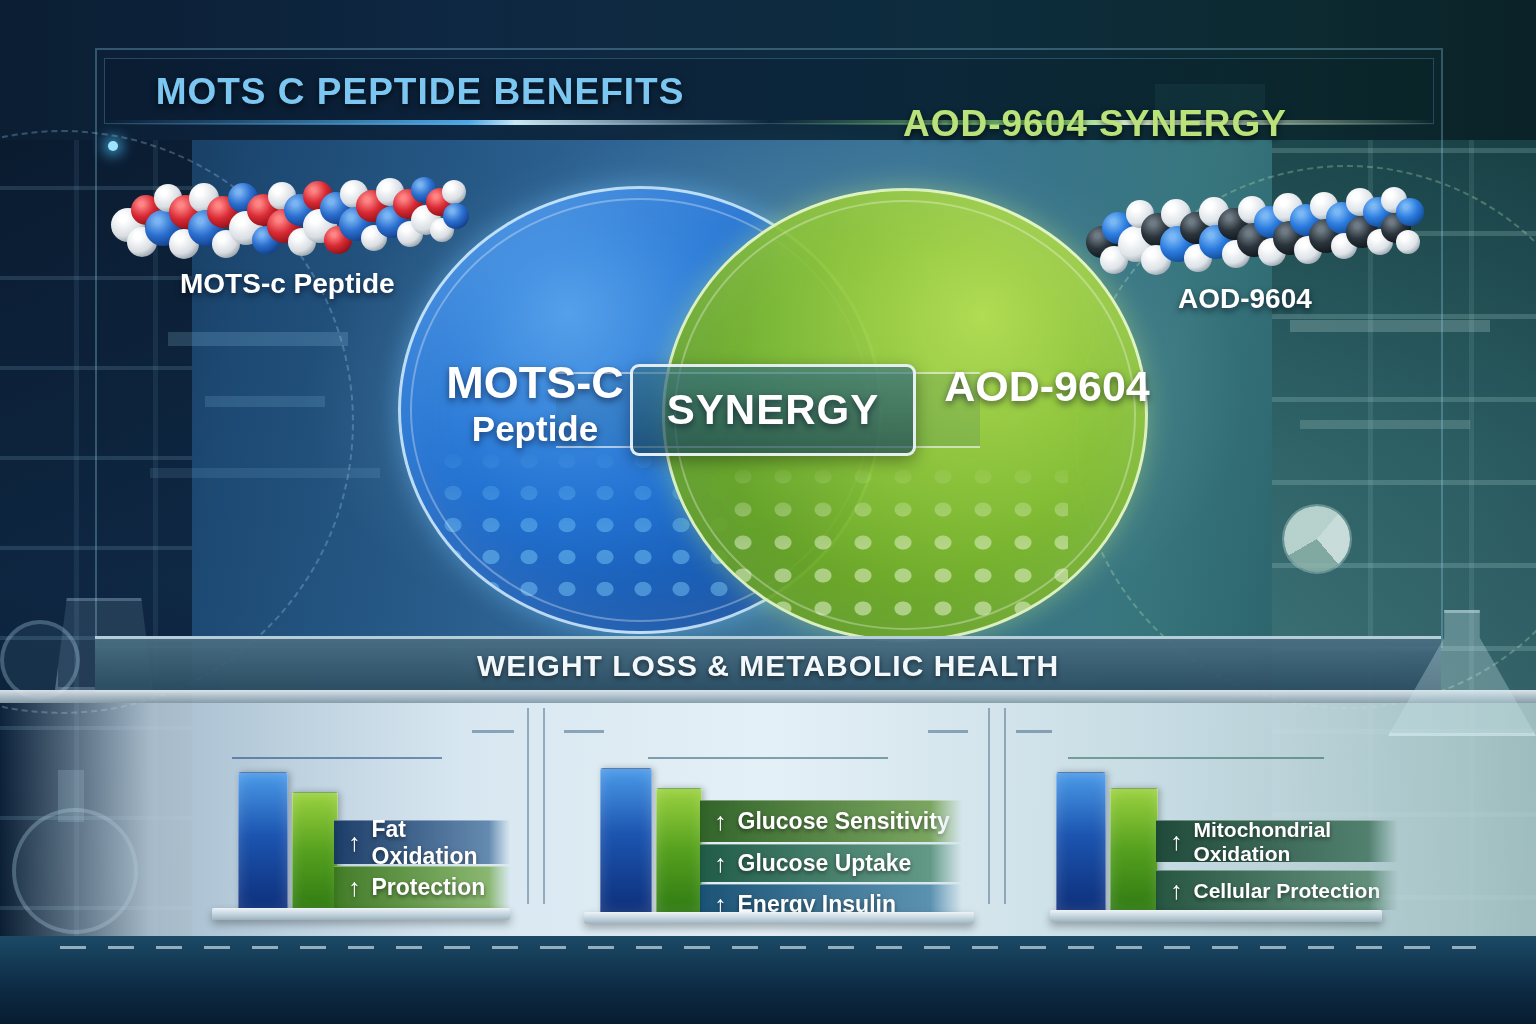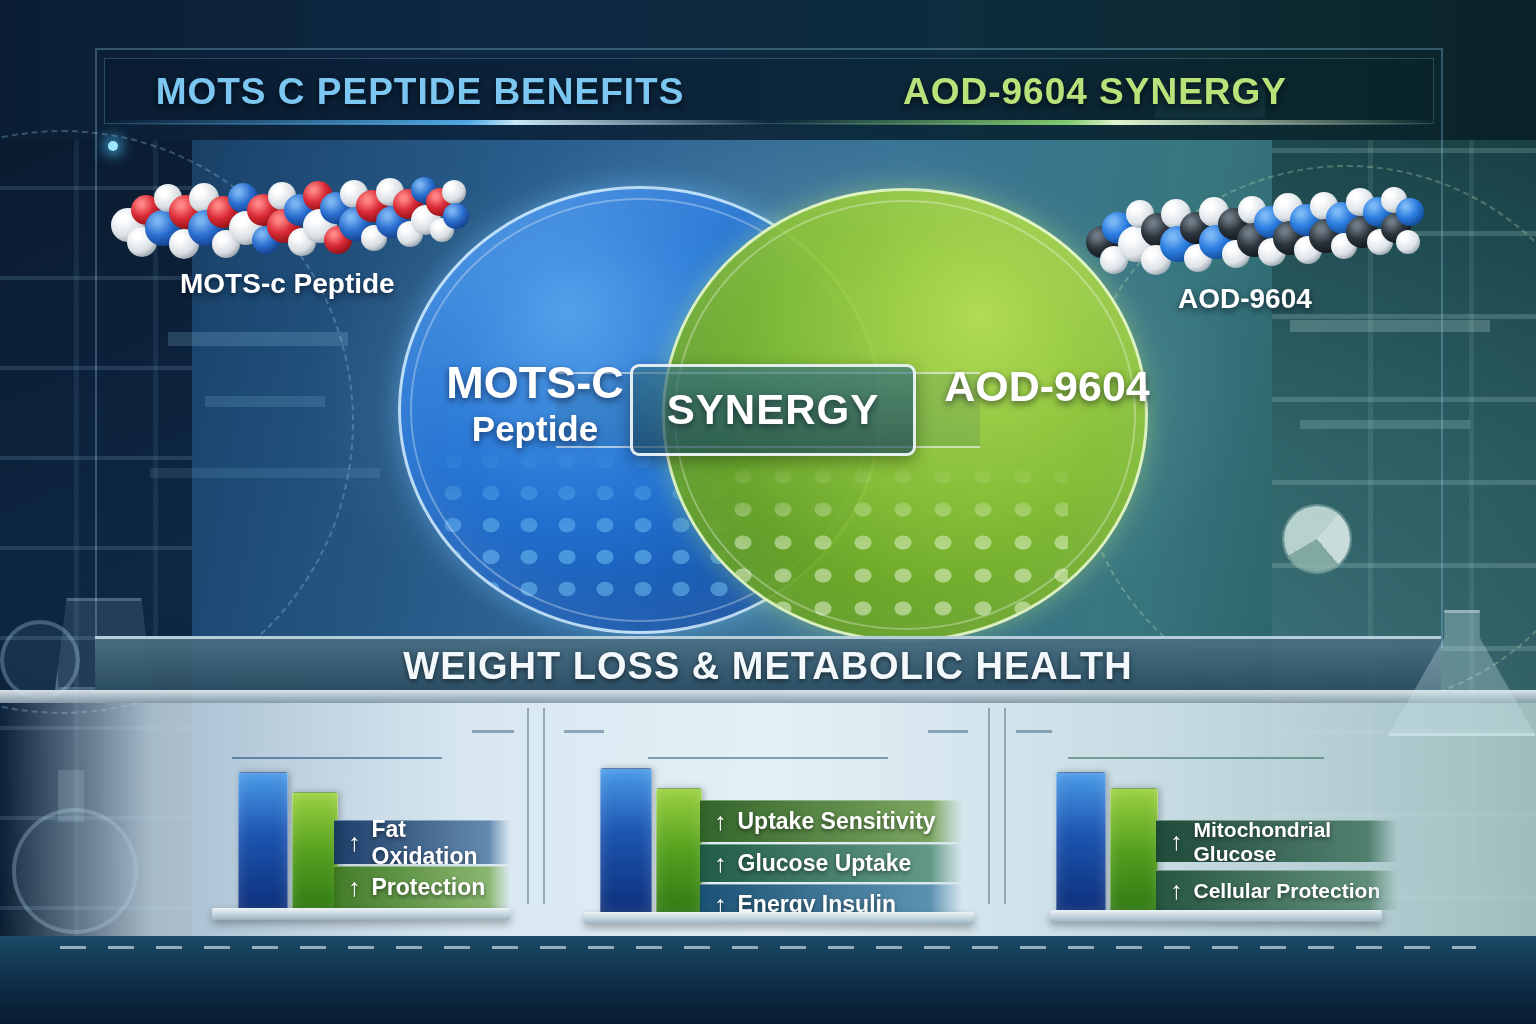--- a/index.html
+++ b/index.html
@@ -35,21 +35,21 @@
   .header-band{left:104px;top:58px;width:1328px;height:64px;
     background:linear-gradient(90deg,rgba(8,26,48,.62),rgba(10,34,56,.5) 55%,rgba(9,36,38,.62));
     border:1px solid rgba(120,180,220,.28);}
   .hglow-l{left:100px;top:120px;width:670px;height:5px;
     background:linear-gradient(90deg,transparent,rgba(90,190,255,.85) 55%,rgba(210,242,255,.95) 62%,transparent);}
   .hglow-r{left:770px;top:120px;width:666px;height:5px;
     background:linear-gradient(90deg,transparent,rgba(150,230,120,.85) 45%,rgba(235,255,215,.95) 52%,transparent);}
   .header-title{top:68px;height:48px;line-height:48px;text-align:center;font-weight:bold;
     font-size:37px;letter-spacing:1px;text-shadow:0 3px 6px rgba(0,0,0,.65);}
   .ht-left{left:120px;width:600px;color:#7cc7f2;}
-  .ht-right{left:860px;width:470px;color:#b9e27b;}
+  .ht-right{left:860px;width:470px;color:#b9e27b;margin-top:32px;}
 
   
   .mol-label{color:#fff;font-weight:bold;font-size:28px;text-shadow:0 3px 6px rgba(0,0,20,.6);}
 
   
   .circle{border-radius:50%;overflow:hidden;}
   .venn-blue{left:398px;top:186px;width:478px;height:442px;
     background:radial-gradient(circle at 35% 28%,#55a0ea,#2272d2 45%,#114a9a 85%);
     border:3px solid rgba(215,240,255,.85);
     box-shadow:0 0 26px rgba(110,195,255,.45), inset 0 0 70px rgba(255,255,255,.14);}
@@ -75,21 +75,21 @@
   .synergy-box{left:630px;top:364px;width:280px;height:86px;border-radius:9px;
     background:linear-gradient(180deg,rgba(48,108,132,.62),rgba(22,64,88,.66));
     border:3px solid rgba(246,252,255,.9);box-shadow:0 5px 16px rgba(0,0,0,.35);
     display:flex;align-items:center;justify-content:center;}
 
   
   .banner{left:95px;top:636px;width:1346px;height:54px;
     background:linear-gradient(180deg,rgba(74,110,130,.94),rgba(42,76,96,.94));
     border-top:3px solid rgba(216,238,246,.8);
     display:flex;align-items:center;justify-content:center;}
-  .banner-text{color:#f2f8fb;font-weight:bold;font-size:38px;letter-spacing:1px;
+  .banner-text{color:#f2f8fb;font-weight:bold;font-size:30px;letter-spacing:1px;
     text-shadow:0 2px 5px rgba(0,0,0,.55);}
   .metal{left:0;top:690px;width:1536px;height:13px;
     background:linear-gradient(180deg,#e8eff4,#b4c4ce 55%,#8ea3ae);opacity:.92;}
 
   
   .light-panel{left:0;top:703px;width:1536px;height:234px;
     background:linear-gradient(90deg,rgba(150,175,195,0) 0,rgba(186,206,220,.88) 150px,rgba(222,236,244,.96) 30%,rgba(234,244,250,.97) 50%,rgba(206,225,233,.93) 78%,rgba(178,206,206,.84) 100%);}
   .divider{width:2px;height:196px;top:708px;background:rgba(55,95,125,.45);}
   .sec-title{top:710px;height:36px;line-height:36px;text-align:center;font-weight:bold;
     font-size:28px;letter-spacing:.5px;}
@@ -330,39 +330,39 @@
   </div>
   <div class="abs shelf" style="left:212px;top:908px;width:298px;"></div>
 
   <div class="abs sec-underline" style="left:648px;width:240px;background:rgba(25,80,100,.5);"></div>
   <div class="abs sec-dash" style="left:564px;width:40px;"></div>
   <div class="abs sec-dash" style="left:928px;width:40px;"></div>
   <div class="abs bar bar-blue" style="left:600px;top:768px;width:50px;height:144px;"></div>
   <div class="abs bar bar-green" style="left:656px;top:788px;width:44px;height:124px;"></div>
   <div class="abs band band-g2" style="left:700px;top:800px;width:262px;height:42px;">
     <span class="arrow">↑</span>
-    <span>Uptake Sensitivity</span>
+    <span>Glucose Sensitivity</span>
   </div>
   <div class="abs band band-teal" style="left:700px;top:844px;width:262px;height:38px;">
     <span class="arrow">↑</span>
     <span>Glucose Uptake</span>
   </div>
   <div class="abs band band-blue2" style="left:700px;top:884px;width:262px;height:40px;">
     <span class="arrow">↑</span>
     <span>Energy Insulin</span>
   </div>
   <div class="abs shelf" style="left:584px;top:912px;width:390px;"></div>
 
   <div class="abs sec-underline" style="left:1068px;width:256px;background:rgba(30,90,70,.5);"></div>
   <div class="abs sec-dash" style="left:1016px;width:36px;"></div>
   <div class="abs bar bar-blue" style="left:1056px;top:772px;width:48px;height:138px;"></div>
   <div class="abs bar bar-green" style="left:1110px;top:788px;width:46px;height:122px;"></div>
   <div class="abs band band-dg1" style="left:1156px;top:820px;width:242px;height:42px;font-size:21px;">
     <span class="arrow">↑</span>
-    <span>Mitochondrial Glucose</span>
+    <span>Mitochondrial Oxidation</span>
   </div>
   <div class="abs band band-dg2" style="left:1156px;top:870px;width:242px;height:40px;font-size:21px;">
     <span class="arrow">↑</span>
     <span>Cellular Protection</span>
   </div>
   <div class="abs shelf" style="left:1050px;top:910px;width:332px;"></div>
 
   <div class="abs bottom-dark"></div>
   <div class="abs dashed-line"></div>
 

